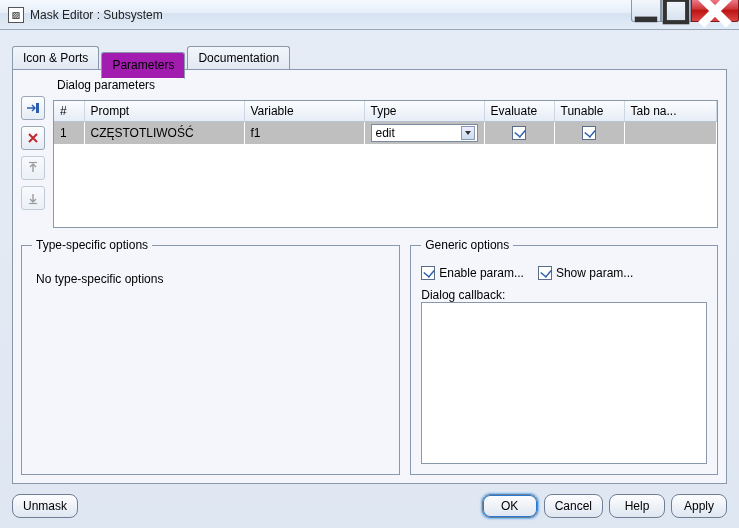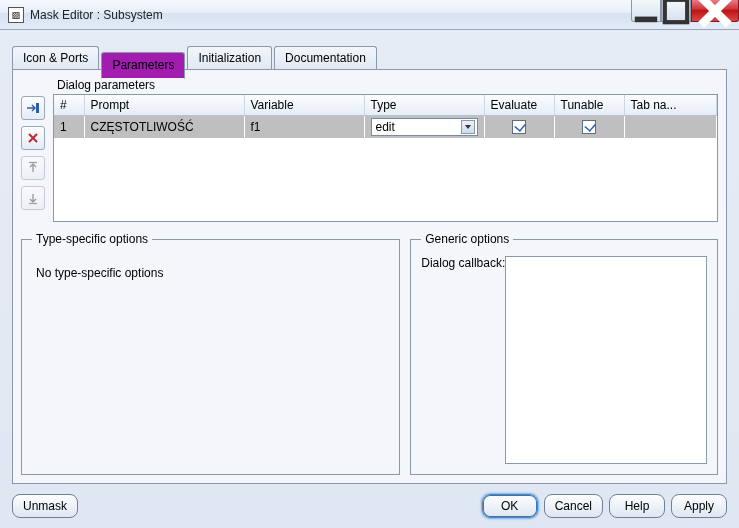--- a/index.html
+++ b/index.html
@@ -110,21 +110,21 @@
   }
   .icon-btn svg { width: 14px; height: 14px; }
   .icon-btn.disabled { opacity: .55; }
 
   
   .params-area {
     flex: 1;
     display: flex;
     flex-direction: column;
   }
-  .params-label { margin: 0 0 2px 4px; }
+  .params-label { margin: 0 0 8px 4px; }
   .table-wrap {
     border: 1px solid #8a98ab;
     background: #fff;
     height: 128px;
     overflow: hidden;
     display: flex; flex-direction: column;
   }
   table { width: 100%; border-collapse: collapse; table-layout: fixed; }
   thead th {
     text-align: left;
@@ -187,21 +187,21 @@
   legend { padding: 0 4px; }
 
   .lower-row {
     display: flex;
     gap: 10px;
     margin-top: 10px;
     flex: 1;
     min-height: 0;
   }
   .type-opts { flex: 1.25; display: flex; flex-direction: row; }
-  .generic-opts { flex: 1; display: flex; flex-direction: row; }
+  .generic-opts { flex: 1; display: flex; flex-direction: column; }
 
   .no-opts { padding: 10px 4px; }
 
   .inline-checks { display: flex; gap: 14px; margin: 4px 0 8px 0; align-items:center; }
   .inline-checks label { display:flex; align-items:center; gap:4px; white-space:nowrap; }
 
   .callback-area {
     flex: 1;
     border: 1px solid #8a98ab;
     background: #fff;
@@ -251,21 +251,20 @@
       <svg viewBox="0 0 10 10">
           <path d="M2 2 L8 8 M8 2 L2 8" stroke="#fff" stroke-width="1.8"></path>
         </svg>
     </div>
   </div>
 </div>
 
 <div class="tabstrip">
   <div class="tab">Icon &amp; Ports</div>
   <div class="tab active">Parameters</div>
-  <div class="tab">Initialization</div>
   <div class="tab">Documentation</div>
 </div>
 
 <div class="tab-panel">
 
   <div class="upper-row">
     <div class="side-buttons">
       <div class="icon-btn">
         <svg viewBox="0 0 14 14">
           <path d="M1 7 H9 M6 4 L9 7 L6 10" stroke="#2a5db0" stroke-width="1.4" fill="none"></path>
@@ -345,20 +344,30 @@
   </div>
 
   <div class="lower-row">
     <fieldset class="type-opts">
       <legend>Type-specific options</legend>
       <div class="no-opts">No type-specific options</div>
     </fieldset>
 
     <fieldset class="generic-opts">
       <legend>Generic options</legend>
+      <div class="inline-checks">
+        <label>
+          <span class="chk checked"></span>
+          <span>Enable param...</span>
+        </label>
+        <label>
+          <span class="chk checked"></span>
+          <span>Show param...</span>
+        </label>
+      </div>
       <div>Dialog callback:</div>
       <div class="callback-area"></div>
     </fieldset>
   </div>
 
 </div>
 
 <div class="bottom-bar">
   <div>
     <button class="btn">Unmask</button>

